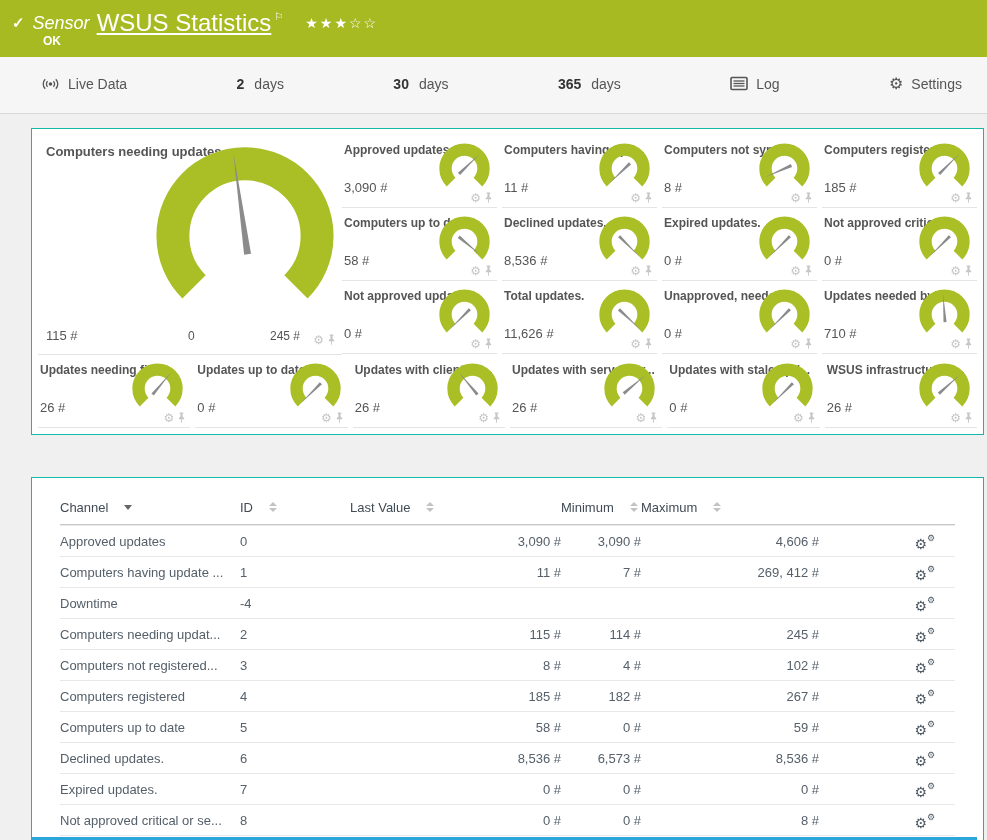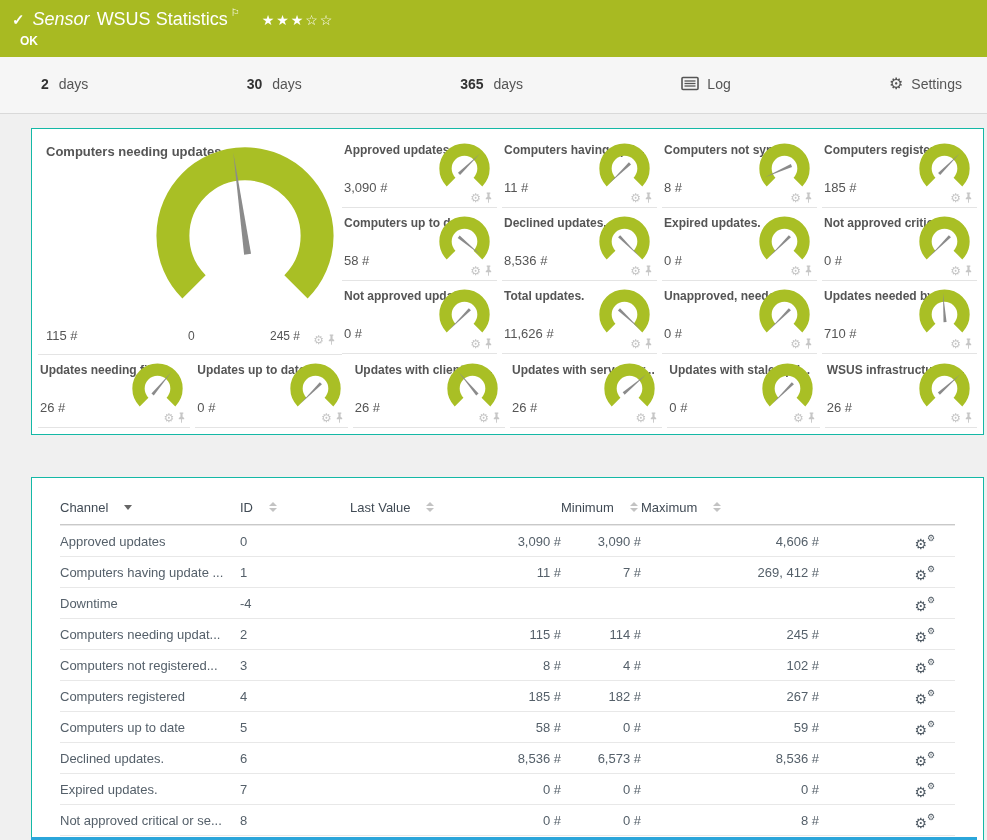--- a/index.html
+++ b/index.html
@@ -7,24 +7,24 @@
     width:987px;height:840px;overflow:hidden;position:relative;
     background:#f0f0f0;
     font-family:"Liberation Sans",sans-serif;
     -webkit-font-smoothing:antialiased;
   }
   
   .header{height:57px;background:#a8ba22;position:relative;color:#fff;}
   .h-row{display:flex;align-items:center;padding:9px 0 0 12px;}
   .check{font-size:15px;font-weight:bold;margin-right:8px;}
   .kind{font-style:italic;font-size:18px;font-weight:400;margin-right:7px;text-align:right;}
-  .title{font-size:18px;font-weight:400;}
+  .title{font-size:24px;font-weight:400;text-decoration:underline;}
   .flag{font-size:10px;margin-left:3px;transform:translateY(-7px);display:inline-block;}
   .stars{font-size:14px;letter-spacing:2px;margin-left:22px;}
-  .status{position:absolute;left:20px;top:34px;font-size:12px;font-weight:bold;}
+  .status{position:absolute;left:43px;top:34px;font-size:12px;font-weight:bold;}
   
   .tabbar{height:56px;background:#f6f6f6;border-bottom:1px solid #d9d9d9;
     display:flex;justify-content:space-between;align-items:stretch;padding:0 12px 0 28px;}
   .tab{display:flex;align-items:center;gap:8px;font-size:14px;color:#555;
     padding:0 13px;border-bottom:3px solid transparent;cursor:pointer;white-space:nowrap;}
   .tab b{color:#333;font-weight:700;margin-right:2px;}
   .tab.active{color:#1d9bd8;border-bottom-color:#1d9bd8;}
   .tab svg{flex:0 0 auto;}
   .gearglyph{font-size:16px;color:#555;line-height:1;}
   
@@ -80,20 +80,28 @@
     <span class="kind">Sensor</span>
     <span class="title">WSUS Statistics</span>
     <span class="flag">⚐</span>
     <span class="stars">★★★☆☆</span>
   </div>
   <div class="status">OK</div>
 </div>
 
 <div class="tabbar">
   <div class="tab">
+    <svg width="19" height="16" viewBox="0 0 19 16">
+      <circle cx="9.5" cy="8" r="1.8" fill="#555"></circle>
+      <path d="M6.6 5.2 a3.9 3.9 0 0 0 0 5.6 M12.4 5.2 a3.9 3.9 0 0 1 0 5.6" fill="none" stroke="#555" stroke-width="1.3"></path>
+      <path d="M4.2 3.2 a6.8 6.8 0 0 0 0 9.6 M14.8 3.2 a6.8 6.8 0 0 1 0 9.6" fill="none" stroke="#555" stroke-width="1.3"></path>
+    </svg>
+    <span>Live Data</span>
+  </div>
+  <div class="tab">
     <b>2</b>
     <span>days</span>
   </div>
   <div class="tab">
     <b>30</b>
     <span>days</span>
   </div>
   <div class="tab">
     <b>365</b>
     <span>days</span>

